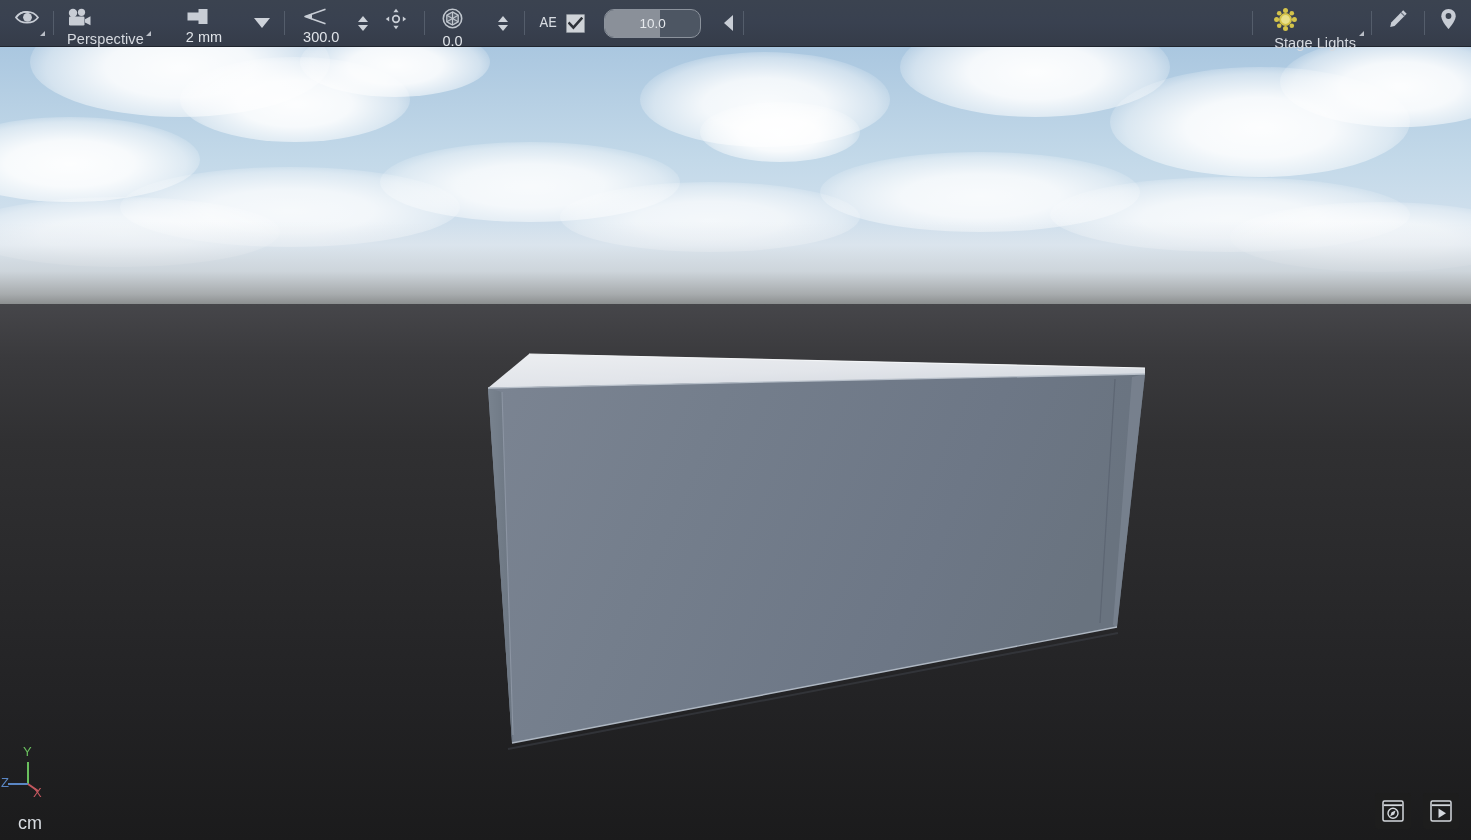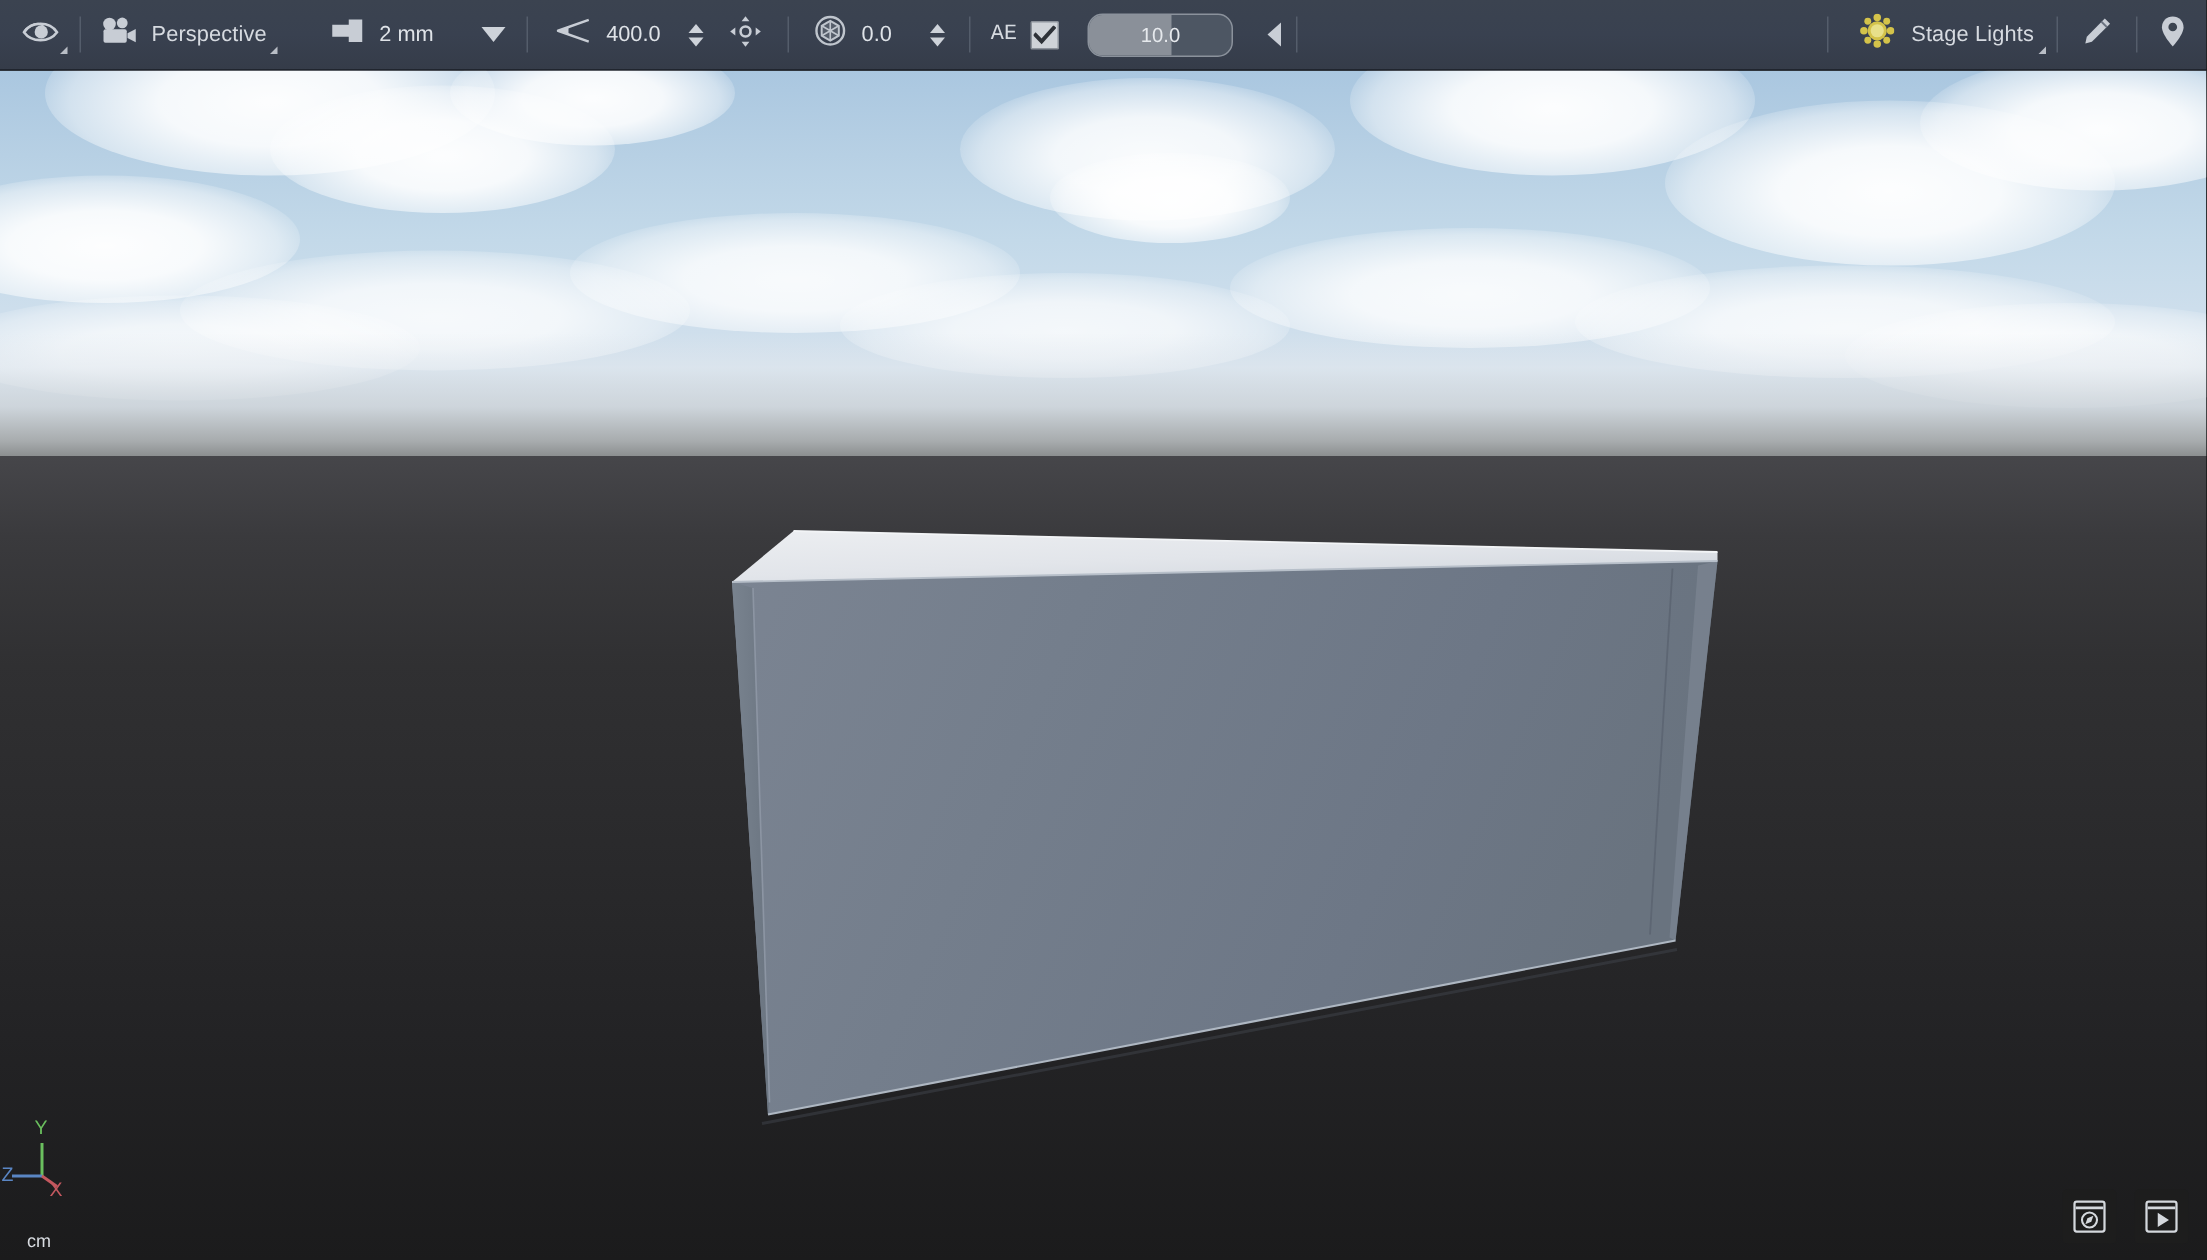--- a/index.html
+++ b/index.html
@@ -30,26 +30,27 @@
     padding: 0 6px;
     z-index: 50;
   }
   .tb-sep {
     width: 1px; height: 24px;
     background: #545d6b;
     margin: 0 9px;
     flex: none;
   }
   .tb-btn {
-    display: flex; align-items: center;
+    display: flex; align-items: flex-start;
     height: 30px;
     padding: 0 4px;
     border-radius: 2px;
     cursor: default;
     position: relative;
+    flex-direction: column;
   }
   .tb-label {
     color: #d6dae0;
     font-size: 14.5px;
     letter-spacing: .1px;
     white-space: nowrap;
   }
   .tb-value {
     color: #dfe3e8;
     font-size: 14.5px;
@@ -204,21 +205,21 @@
   }
   .axis-letter {
     position: absolute;
     font-size: 13px;
     font-family: "Liberation Sans", sans-serif;
   }
   #unit-badge {
     position: absolute;
     left: 18px; bottom: 6px;
     color: #d9dde2;
-    font-size: 12px;
+    font-size: 18px;
   }
 
   #corner-buttons {
     position: absolute;
     right: 12px; bottom: 11px;
     display: flex;
     gap: 12px;
   }
   .corner-btn {
     width: 36px; height: 36px;
@@ -277,21 +278,21 @@
 
     <div class="tb-sep" style="margin:0 14px;"></div>
 
     <div class="tb-btn">
       <span class="icon" style="margin-right:10px;">
         <svg width="24" height="17" viewBox="0 0 24 17">
           <path d="M22.5 1.2 L2 8.5 L22.5 15.8" fill="none" stroke="#c8cdd5" stroke-width="1.6" stroke-linejoin="round"></path>
           <path d="M9 5.5 L9 11.5 L2 8.5 Z" fill="#c8cdd5"></path>
         </svg>
       </span>
-      <span class="tb-value">400.0</span>
+      <span class="tb-value">300.0</span>
     </div>
 
     <div class="spinner" style="margin-left:13px;">
       <span class="spin-up"></span>
       <span class="spin-dn"></span>
     </div>
 
     <div class="tb-btn" style="margin-left:11px;">
       <span class="icon">
         <svg width="22" height="22" viewBox="0 0 22 22">

